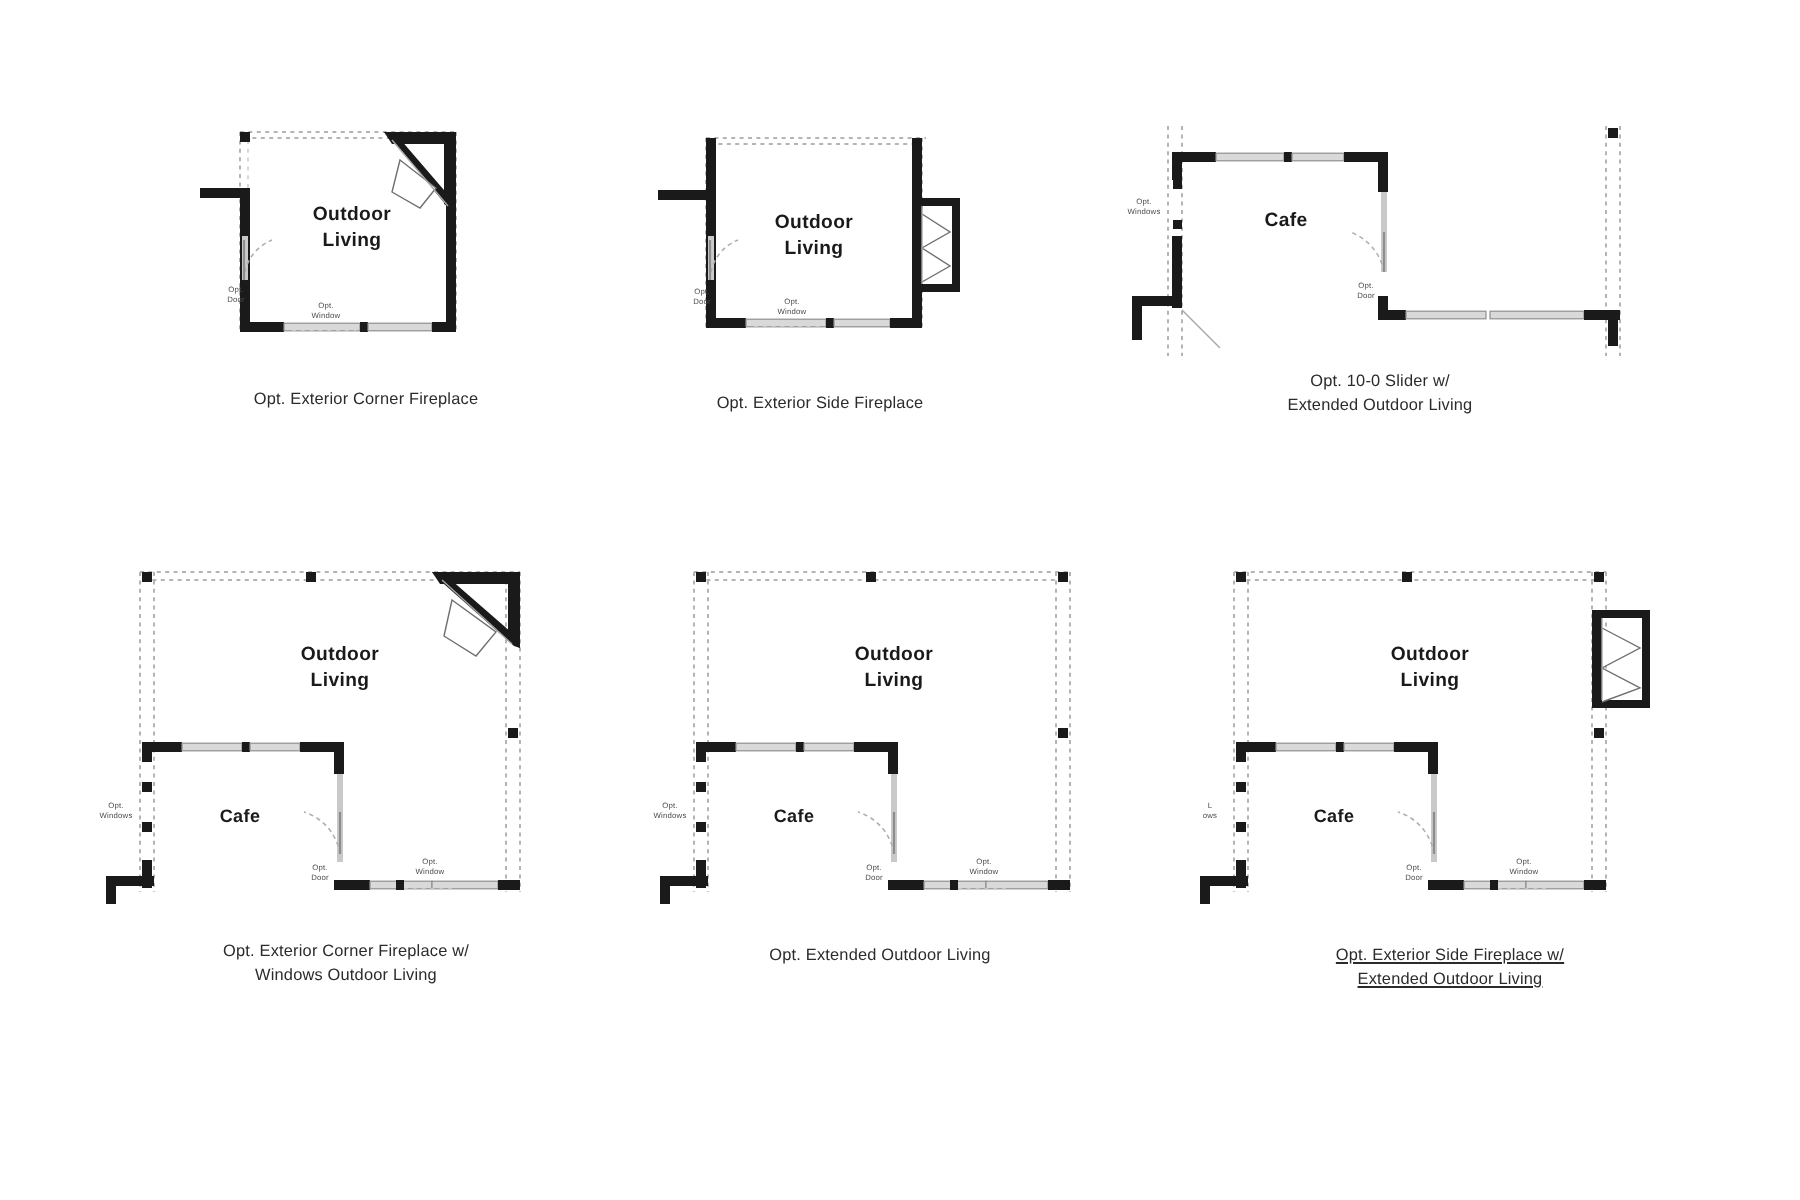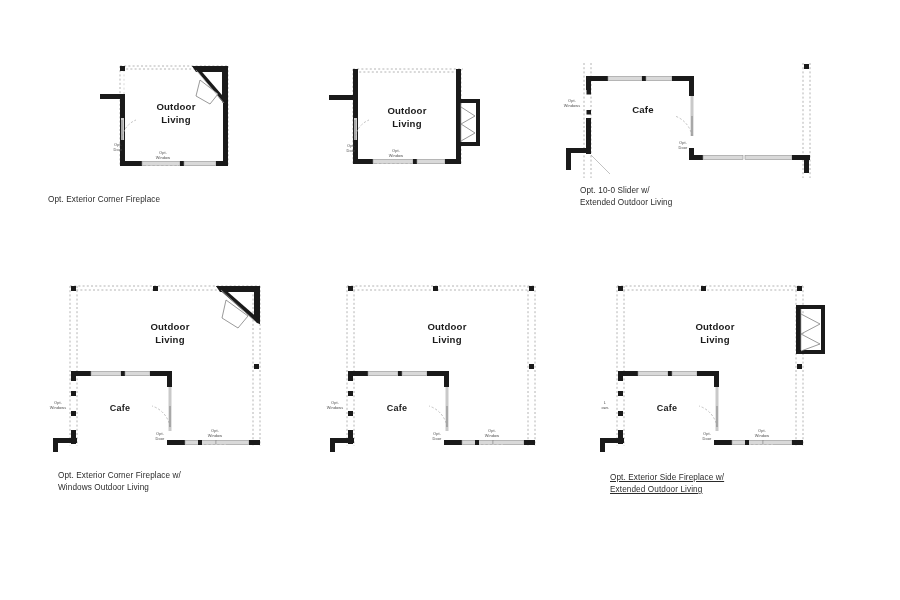--- a/index.html
+++ b/index.html
@@ -17,21 +17,21 @@
   .sheet { position: absolute; inset: 0; }
 
   
   .plan {
     position: absolute;
   }
   .plan-svg { display: block; }
 
   .caption {
     position: absolute;
-    text-align: left;
+    text-align: center;
     font-size: 8.2px;
     line-height: 1.45;
     color: #2b2b2b;
     letter-spacing: .1px;
     white-space: pre-line;
   }
 
   
   .footer { position: absolute; left: 0; right: 0; bottom: 0; height: 70px; }
 
@@ -101,21 +101,21 @@
       <rect class="w-solid" x="116" y="103" width="12" height="5"></rect>
 
       <path class="dash-in" d="M46 107.5 L78 107.5"></path>
       <text class="tag" x="63" y="96">Opt.</text>
       <text class="tag" x="63" y="101">Window</text>
 
       <text class="room" x="76" y="52">Outdoor</text>
       <text class="room" x="76" y="65">Living</text>
     </svg>
   </div>
-  <div class="caption" style="left:48px; top:194px; width:230px;">Opt. Exterior Corner Fireplace</div>
+  <div class="caption" style="left:68px; top:194px; width:230px;">Opt. Exterior Corner Fireplace</div>
 
   <div class="plan" style="left:325px; top:58px;">
     <svg class="plan-svg" width="160" height="125" viewBox="0 0 160 125" xmlns="http://www.w3.org/2000/svg">
       <path class="dash" d="M28 11 L138 11"></path>
       <path class="dash" d="M30 14 L136 14"></path>
       <path class="dash" d="M28 11 L28 106"></path>
       <path class="dash" d="M136 11 L136 106"></path>
       <path class="dash-in" d="M32 15 L32 102"></path>
       <path class="dash-in" d="M132 15 L132 102"></path>
 
@@ -145,20 +145,21 @@
       <rect class="w-glass" x="92" y="101.6" width="28" height="3.8"></rect>
       <rect class="w-solid" x="120" y="101" width="16" height="5"></rect>
       <path class="dash-in" d="M52 105.5 L86 105.5"></path>
       <text class="tag" x="71" y="94">Opt.</text>
       <text class="tag" x="71" y="99">Window</text>
 
       <text class="room" x="82" y="56">Outdoor</text>
       <text class="room" x="82" y="69">Living</text>
     </svg>
   </div>
+  <div class="caption" style="left:295px; top:196px; width:230px;">Opt. Exterior Side Fireplace</div>
 
   <div class="plan" style="left:558px; top:58px;">
     <svg class="plan-svg" width="268" height="125" viewBox="0 0 268 125" xmlns="http://www.w3.org/2000/svg">
 
       <path class="dash" d="M26 5 L26 120"></path>
       <path class="dash" d="M33 5 L33 120"></path>
 
       <path class="dash" d="M245 5 L245 120"></path>
       <path class="dash" d="M252 5 L252 120"></path>
 
@@ -308,20 +309,21 @@
       <rect class="w-solid" x="199" y="162" width="11" height="5"></rect>
       <path class="dash-in" d="M154 166.5 L180 166.5"></path>
       <text class="tag" x="167" y="154">Opt.</text>
       <text class="tag" x="167" y="159">Window</text>
 
       <text class="room" x="122" y="52">Outdoor</text>
       <text class="room" x="122" y="65">Living</text>
       <text class="room sm" x="72" y="133">Cafe</text>
     </svg>
   </div>
+  <div class="caption" style="left:330px; top:472px; width:220px;">Opt. Extended Outdoor Living</div>
 
   <div class="plan" style="left:595px; top:278px;">
     <svg class="plan-svg" width="250" height="185" viewBox="0 0 250 185" xmlns="http://www.w3.org/2000/svg">
       <path class="dash" d="M22 8 L208 8"></path>
       <path class="dash" d="M24 12 L206 12"></path>
       <path class="dash" d="M22 8 L22 168"></path>
       <path class="dash" d="M29 8 L29 168"></path>
       <path class="dash" d="M201 8 L201 168"></path>
       <path class="dash" d="M208 8 L208 168"></path>
 

